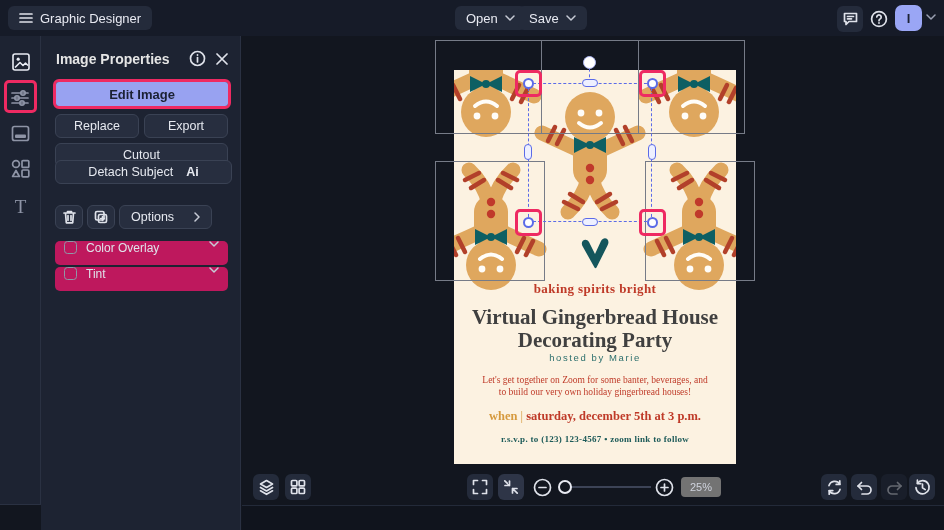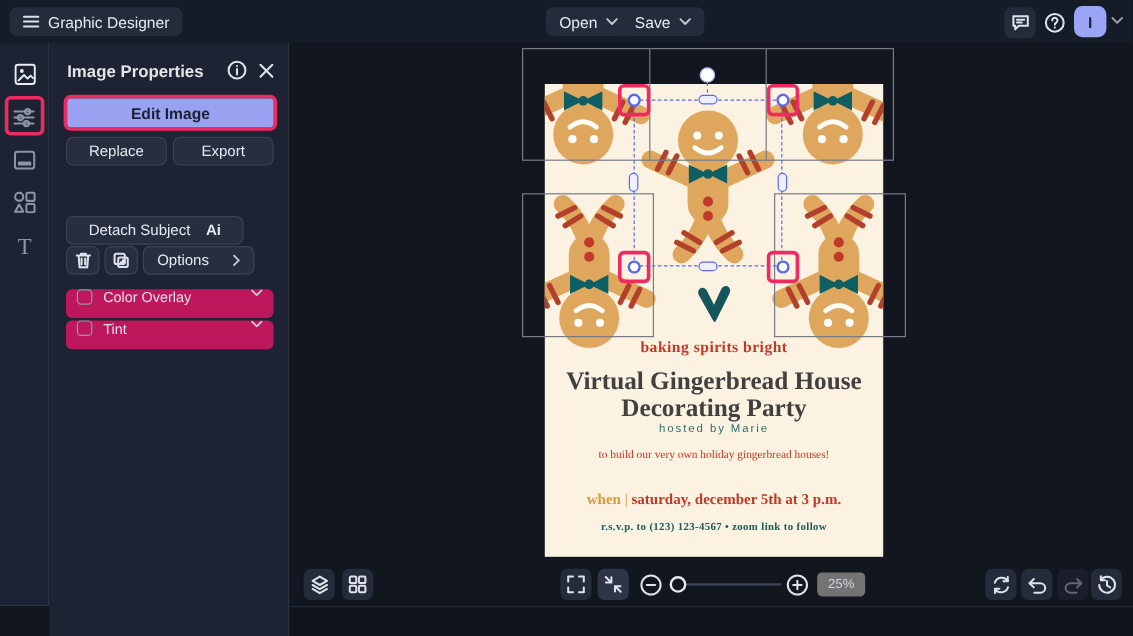--- a/index.html
+++ b/index.html
@@ -222,21 +222,22 @@
       <path d="M1,1 L11,11 M11,1 L1,11" class="stroke-ic" stroke-width="1.6"></path>
     </svg>
   </div>
 
   <div class="edit-wrap">
     <button class="edit-btn">Edit Image</button>
   </div>
 
   <button class="pbtn" style="left:14px; top:78px; width:84px">Replace</button>
   <button class="pbtn" style="left:103px; top:78px; width:84px">Export</button>
-  <button class="pbtn" style="left:14px; top:144px; width:148px; gap:13px">
+  <button class="pbtn" style="left:14px; top:107px; width:173px">Cutout</button>
+  <button class="pbtn" style="left:14px; top:124px; width:177px; gap:13px">
     <span>Detach Subject</span>
     <span style="font-weight:bold">Ai</span>
   </button>
 
   <button class="pbtn" style="left:14px; top:169px; width:28px">
     <svg width="13" height="14" viewBox="0 0 13 14">
       <path d="M1,3 H12 M4.5,3 V1.5 H8.5 V3 M2.5,3 L3.3,12.8 H9.7 L10.5,3 M5,5.5 V10.3 M8,5.5 V10.3" class="stroke-ic" stroke-width="1.2"></path>
     </svg>
   </button>
   <button class="pbtn" style="left:46px; top:169px; width:28px">
@@ -298,20 +299,21 @@
       <path d="M3,9 C-1,3 6,-1 9,4 L15,16 L21,3 C24,-2.5 31,1 27.5,7.5 L16.5,29.5 Q15.5,31 14.5,29.5 Z" fill="#15565c"></path>
     </svg>
 
     <div class="card-text tagline">baking spirits bright</div>
     <div class="card-text inv-title">
       <div>Virtual Gingerbread House</div>
       <div>Decorating Party</div>
     </div>
     <div class="card-text hosted">hosted by Marie</div>
     <div class="card-text inv-body">
+      <div>Let's get together on Zoom for some banter, beverages, and</div>
       <div>to build our very own holiday gingerbread houses!</div>
     </div>
     <div class="card-text when-line">
       <span class="when-label">when</span>
       <span class="when-sep">|</span>
       <span class="when-value">saturday, december 5th at 3 p.m.</span>
     </div>
     <div class="card-text rsvp">r.s.v.p. to (123) 123-4567 • zoom link to follow</div>
   </div>
 

